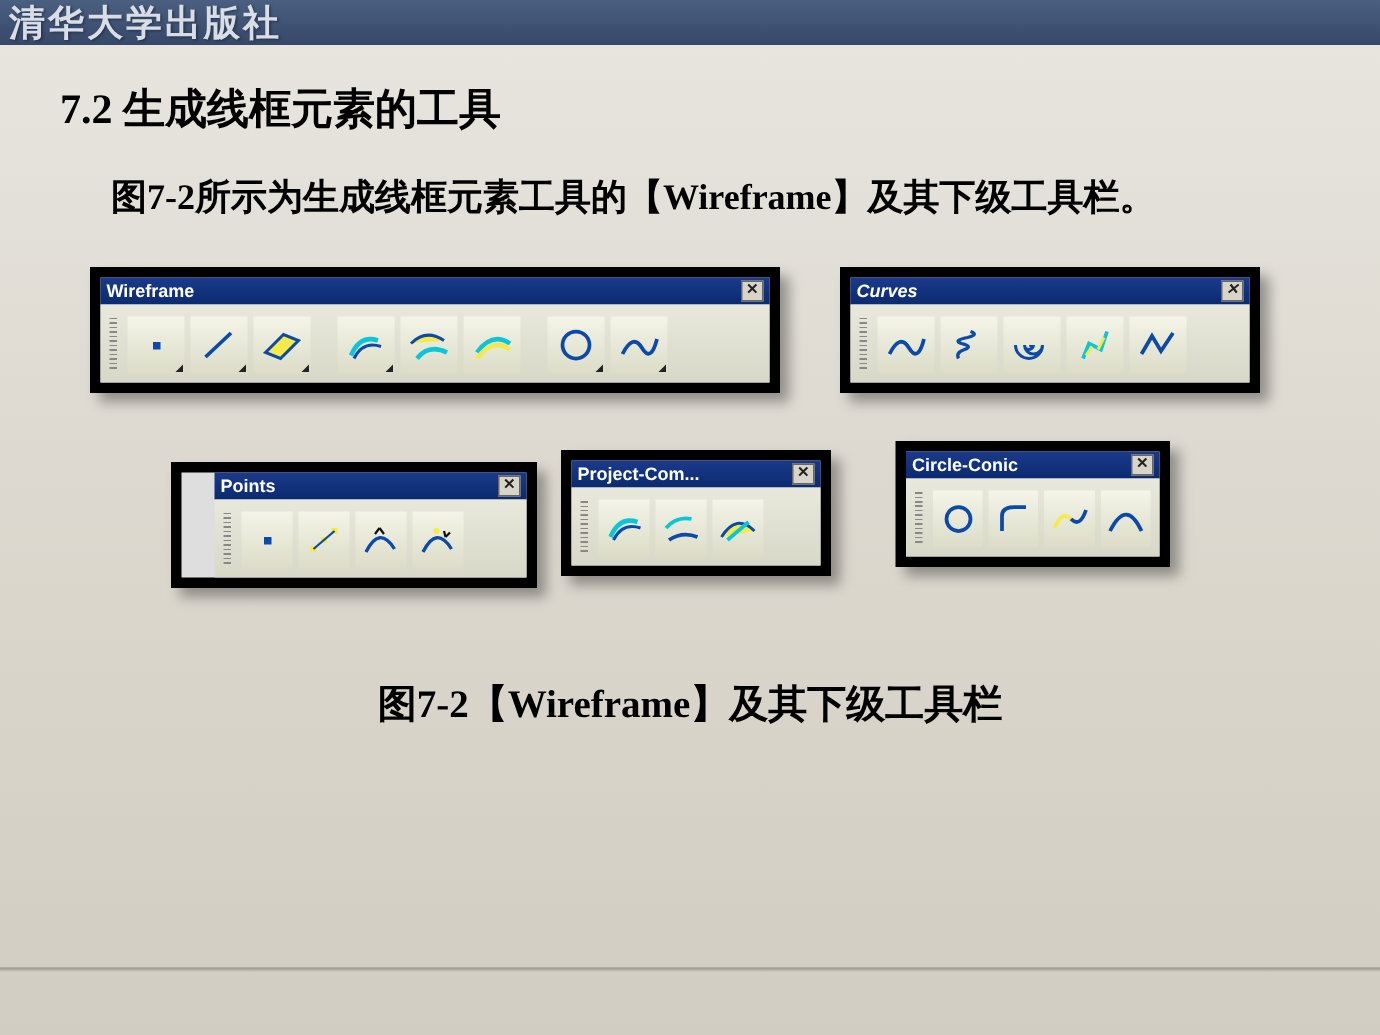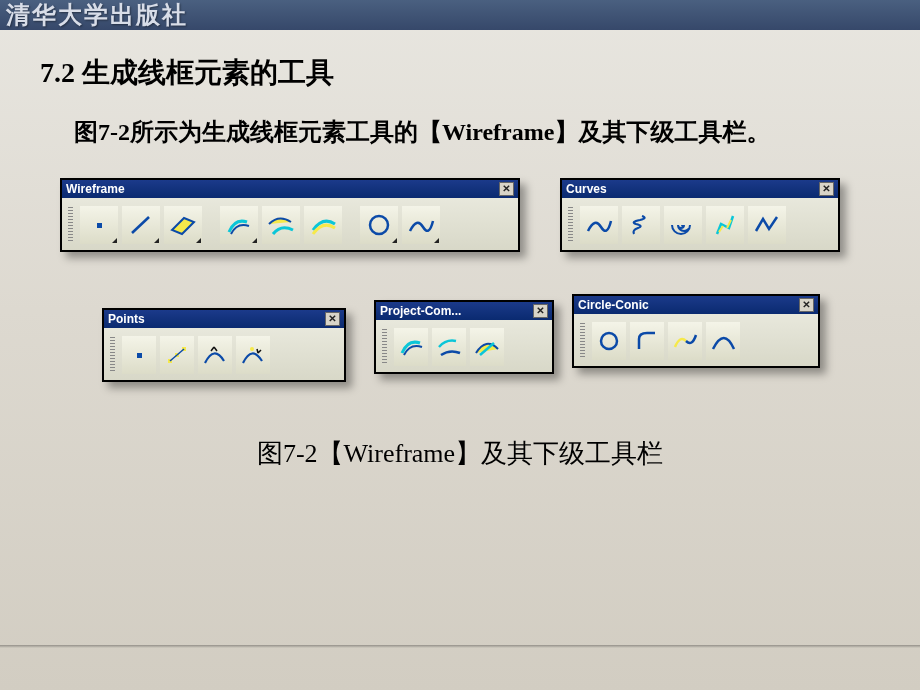--- a/index.html
+++ b/index.html
@@ -55,21 +55,21 @@
   }
   .toolbars-area {
     margin-top: 22px;
     margin-left: 20px;
     position: relative;
     height: 250px;
   }
   .toolbar {
     position: absolute;
     background: #dedede;
-    border: 2px solid #000000;
+    border: 7px solid #000000;
     box-shadow: 6px 6px 8px rgba(0,0,0,.35);
     padding: 0;
   }
   .toolbar-title {
     background: linear-gradient(to bottom, #1b3a8a, #0a2a70);
     color: #fff;
     font-family: Tahoma, Arial, sans-serif;
     font-size: 12px;
     font-weight: bold;
     padding: 2px 4px;
@@ -119,23 +119,23 @@
     position: absolute;
     bottom: 1px; right: 1px;
     width: 0; height: 0;
     border-left: 5px solid transparent;
     border-bottom: 5px solid #222;
   }
   svg { display: block; }
   .caption {
     text-align: center;
     font-size: 26px;
-    font-weight: normal;
+    font-weight: bold;
     color: #000;
-    margin-top: 8px;
+    margin-top: 24px;
   }
   .footer-line {
     position: absolute;
     bottom: 42px;
     left: 0; right: 0;
     height: 3px;
     background: linear-gradient(to bottom, rgba(0,0,0,.3), transparent);
   }
 </style>
 </head>
@@ -208,21 +208,21 @@
         </span>
         <span class="tool">
           <svg width="28" height="24">
               <path d="M3 18 Q10 4 16 14 T26 8" fill="none" stroke="#0b4aa8" stroke-width="2.5"></path>
             </svg>
           <span class="flyout"></span>
         </span>
       </div>
     </div>
 
-    <div class="toolbar" style="left:500px; top:0px; width:280px;">
+    <div class="toolbar" style="left:500px; top:0px; width:280px;font-style:italic;">
       <div class="toolbar-title">
         <span>Curves</span>
         <span class="close-x">✕</span>
       </div>
       <div class="toolbar-body">
         <span class="grip"></span>
         <span class="tool">
           <svg width="28" height="24">
               <path d="M3 18 Q10 4 16 14 T26 8" fill="none" stroke="#0b4aa8" stroke-width="2.5"></path>
             </svg>
@@ -245,21 +245,21 @@
             </svg>
         </span>
         <span class="tool">
           <svg width="28" height="24">
               <path d="M3 18 L10 6 L16 16 L24 4" fill="none" stroke="#0b4aa8" stroke-width="2.5"></path>
             </svg>
         </span>
       </div>
     </div>
 
-    <div class="toolbar" style="left:42px; top:130px; width:244px;">
+    <div class="toolbar" style="left:54px; top:130px; width:244px;padding-left:22px;">
       <div class="toolbar-title">
         <span>Points</span>
         <span class="close-x">✕</span>
       </div>
       <div class="toolbar-body">
         <span class="grip"></span>
         <span class="tool compact">
           <svg width="18" height="18">
               <rect x="7" y="7" width="5" height="5" fill="#0b4aa8"></rect>
             </svg>
@@ -309,21 +309,21 @@
         </span>
         <span class="tool compact">
           <svg width="26" height="24">
               <path d="M2 18 Q12 2 24 14" fill="#f6e94a" stroke="#0b4aa8" stroke-width="2"></path>
               <path d="M6 20 L20 8" stroke="#0bc6d8" stroke-width="2.5"></path>
             </svg>
         </span>
       </div>
     </div>
 
-    <div class="toolbar" style="left:512px; top:116px; width:248px;">
+    <div class="toolbar" style="left:537px; top:116px; width:183px;">
       <div class="toolbar-title">
         <span>Circle-Conic</span>
         <span class="close-x">✕</span>
       </div>
       <div class="toolbar-body">
         <span class="grip"></span>
         <span class="tool compact">
           <svg width="24" height="24">
               <circle cx="12" cy="12" r="8" fill="none" stroke="#0b4aa8" stroke-width="2.5"></circle>
             </svg>

